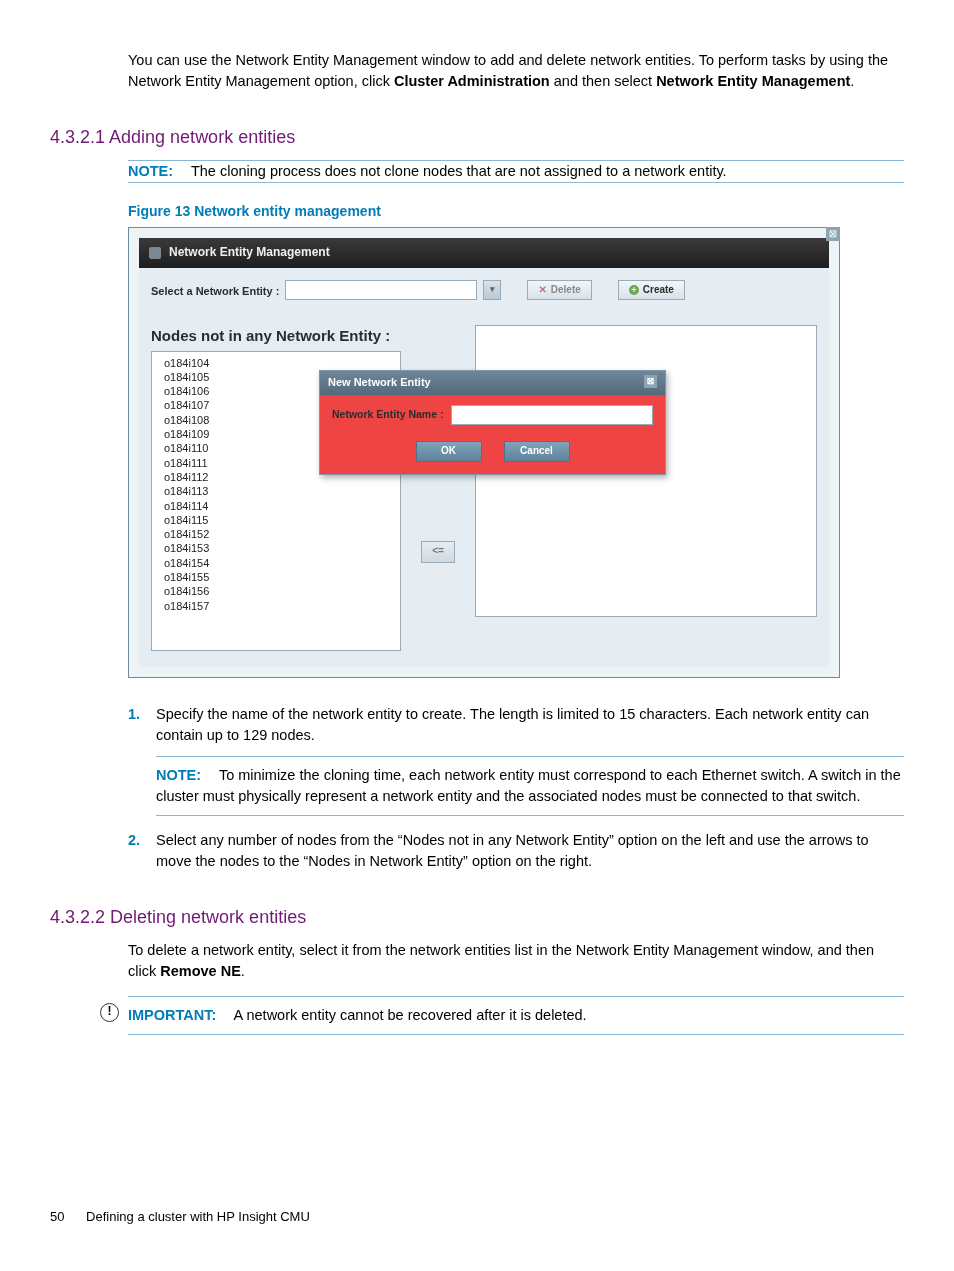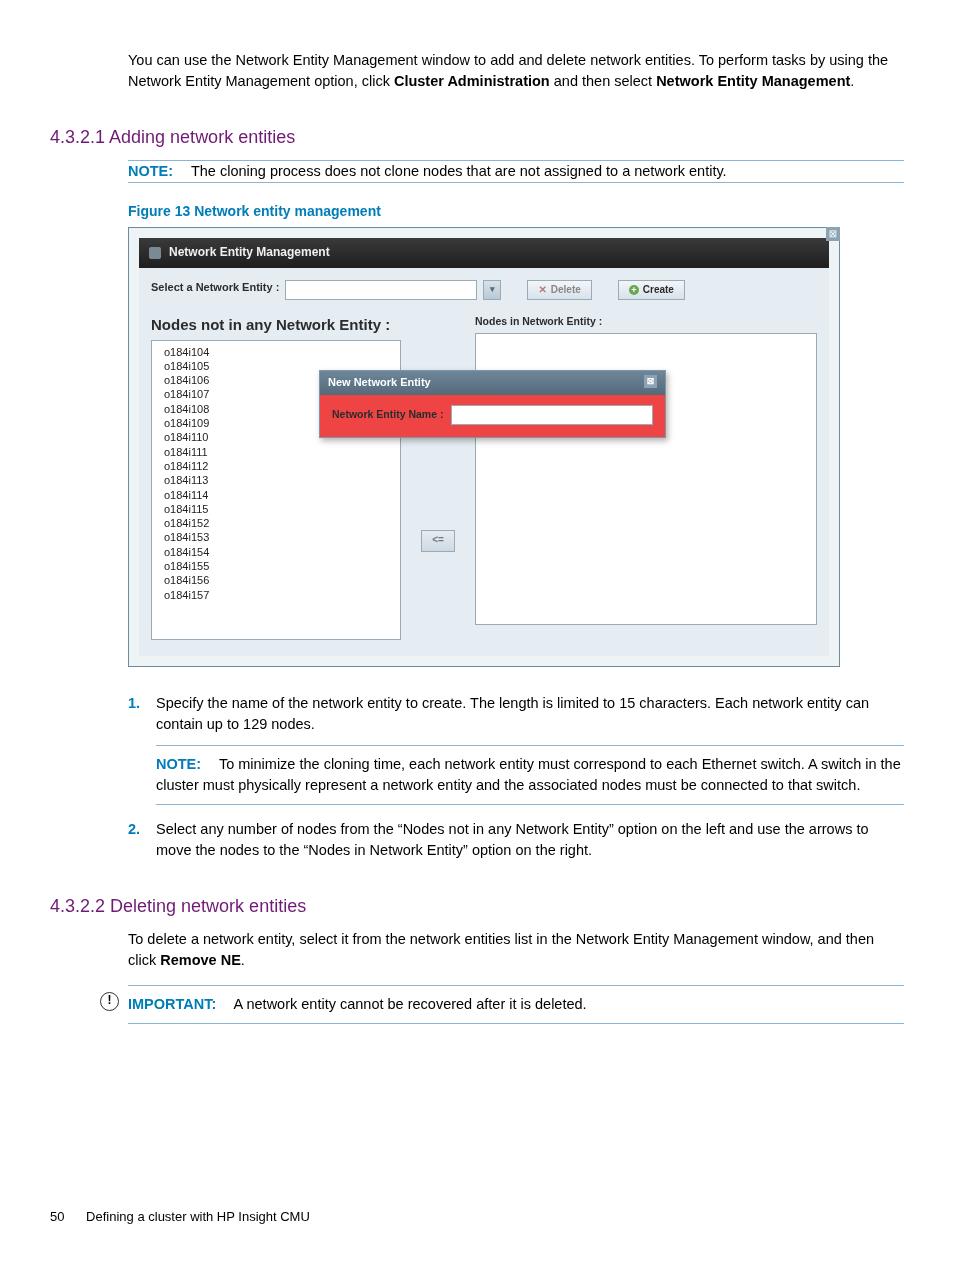--- a/index.html
+++ b/index.html
@@ -86,23 +86,23 @@
     background: #e6edf2;
     margin: 0 10px 10px 10px;
     padding: 12px 12px 16px 12px;
     font-size: 11px;
     color: #2c2c2c;
     font-weight: bold;
     position: relative;
   }
   .toolbar-row {
     display: flex;
-    align-items: flex-start;
+    align-items: flex-end;
     gap: 6px;
-    margin-bottom: 14px;
+    margin-bottom: 25px;
   }
   .select-input {
     width: 190px;
     height: 18px;
     background: #fff;
     border: 1px solid #9aaab6;
   }
   .dd-btn {
     width: 16px;
     height: 18px;
@@ -351,34 +351,37 @@
               <div>o184i156</div>
               <div>o184i157</div>
             </div>
         </div>
         <div class="move-col">
           <div class="move-btn" style="visibility:hidden">=&gt;</div>
           <div style="height:120px"></div>
           <div class="move-btn">&lt;=</div>
         </div>
         <div class="right-area">
-          <div class="right-label">Nodes in Network Entity :</div>
           <div class="right-box"></div>
         </div>
       </div>
 
       <div class="dialog">
         <div class="dialog-title">
           <span>New Network Entity</span>
           <span class="dialog-close">⊠</span>
         </div>
         <div class="dialog-body">
           <div class="dialog-row">
             <span>Network Entity Name :</span>
             <div class="dialog-input"></div>
+          </div>
+          <div class="dlg-btns">
+            <div class="dlg-btn">OK</div>
+            <div class="dlg-btn">Cancel</div>
           </div>
         </div>
       </div>
 
     </div>
   </div>
 </div>
 
 <ol class="steps">
   <li>

